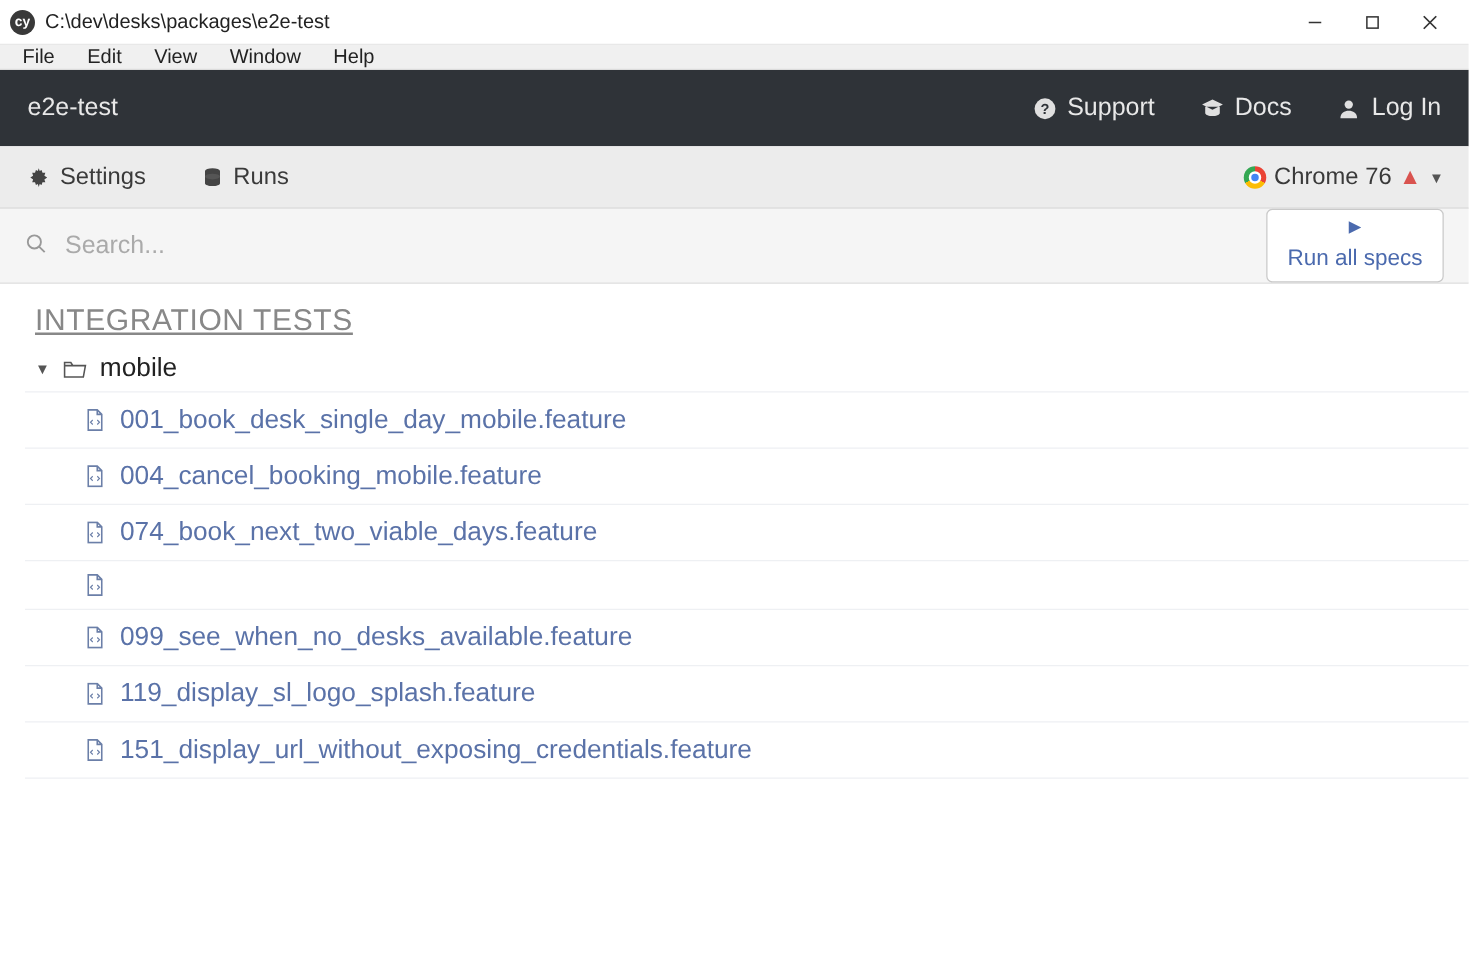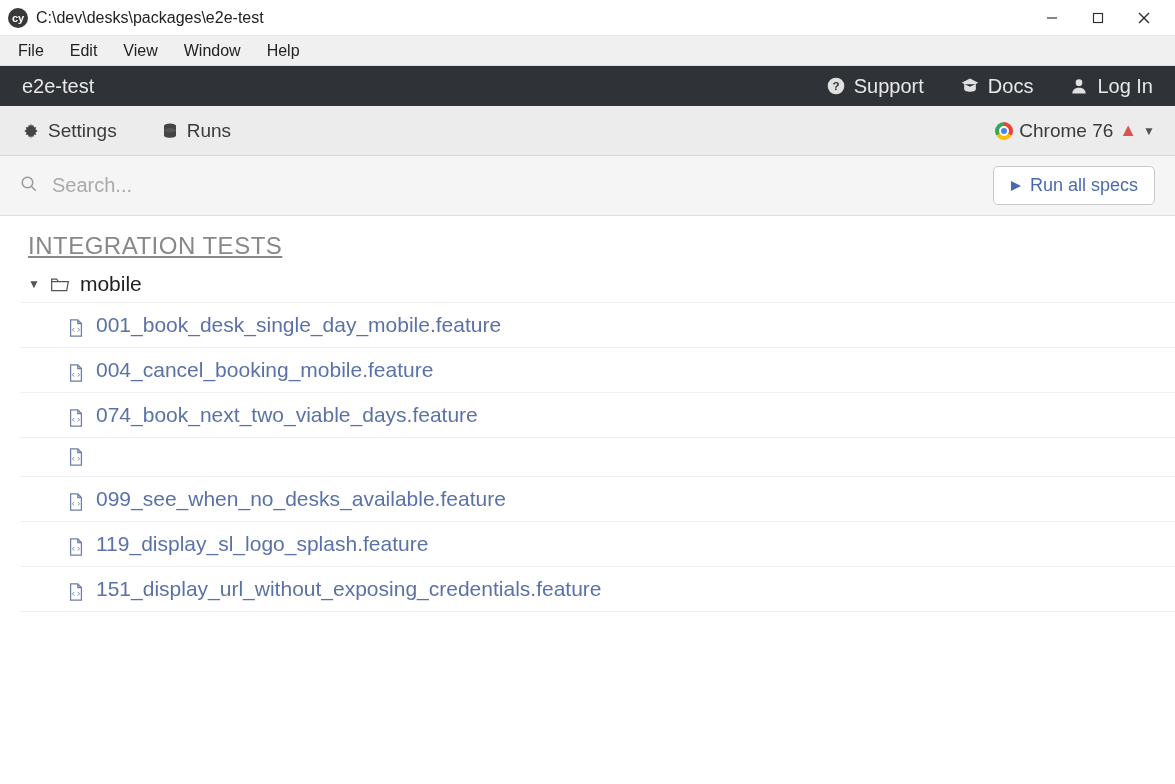--- a/index.html
+++ b/index.html
@@ -39,38 +39,38 @@
     width: 46px; height: 32px;
     display: flex; align-items: center; justify-content: center;
     cursor: pointer;
   }
   .win-btn svg { width: 12px; height: 12px; }
 
   
   .menubar {
     display: flex;
     align-items: center;
-    height: 30px;
+    height: 20px;
     background: #f0f0f0;
     border-bottom: 1px solid #dcdcdc;
     padding: 0 6px;
     gap: 2px;
   }
   .menu-item {
     padding: 4px 12px;
     font-size: 16px;
     color: #222;
     cursor: default;
   }
 
   
   .app-header {
     display: flex;
     align-items: center;
-    height: 40px;
+    height: 61px;
     background: #2f3338;
     color: #e8e8e8;
     padding: 0 22px;
   }
   .project-name { font-size: 20px; }
   .header-right { margin-left: auto; display: flex; gap: 36px; align-items: center; }
   .header-link { display: flex; align-items: center; gap: 8px; font-size: 20px; color: #e8e8e8; cursor: pointer; }
   .header-link svg { width: 20px; height: 20px; fill: #e0e0e0; }
 
   
@@ -141,20 +141,21 @@
     border: 1px solid #c9c9c9;
     background: #fff;
     border-radius: 5px;
     padding: 8px 16px;
     font-size: 18px;
     color: #4b6aae;
     display: flex;
     align-items: center;
     gap: 8px;
     cursor: pointer;
+    flex-direction: column;
   }
   .run-all-btn svg { width: 12px; height: 12px; fill: #4b6aae; }
 
   
   .section-title {
     font-size: 24px;
     color: #888;
     padding: 16px 28px 6px;
     letter-spacing: .5px;
     text-decoration: underline;
@@ -167,21 +168,21 @@
     padding: 6px 8px;
     font-size: 21px;
     color: #222;
     cursor: pointer;
   }
   .folder-row .tri { font-size: 12px; color: #555; }
   .folder-row svg { width: 20px; height: 18px; fill: none; stroke: #555; stroke-width: 1.5; }
   .file-list { }
   .file-row {
     display: flex;
-    align-items: flex-end;
+    align-items: center;
     gap: 12px;
     padding: 10px 8px 10px 48px;
     border-bottom: 1px solid #eef0f3;
     cursor: pointer;
   }
   .file-row:first-child { border-top: 1px solid #eef0f3; }
   .file-row svg { width: 16px; height: 18px; fill: none; stroke: #6b7fa8; stroke-width: 1.4; }
   .file-name { font-size: 21px; color: #5a72a8; }
 </style>
 </head>

